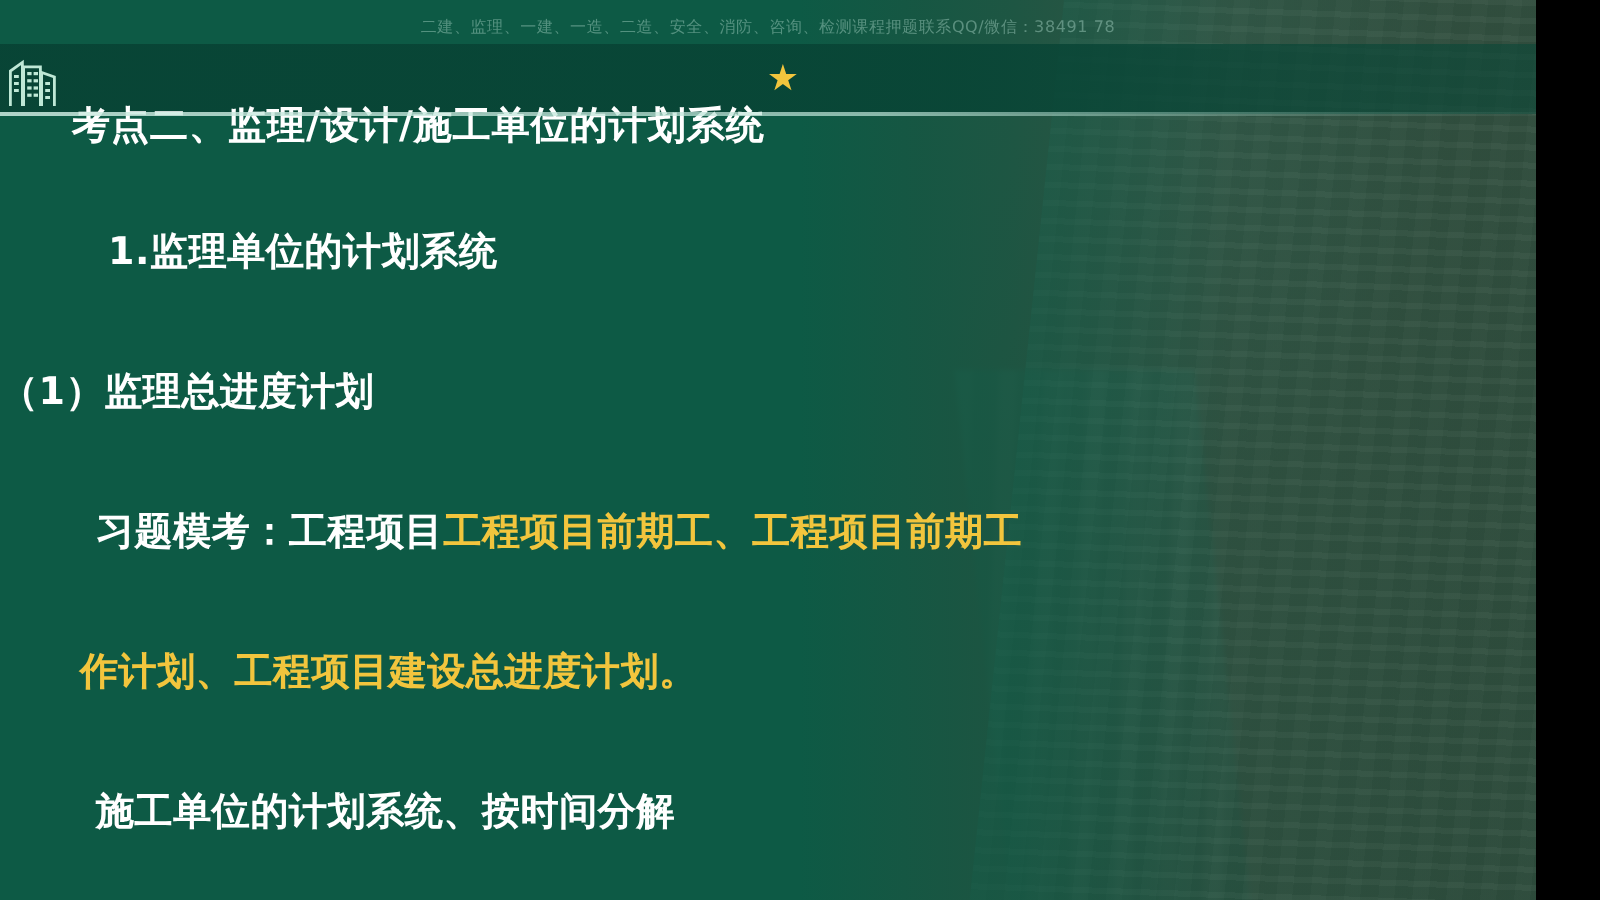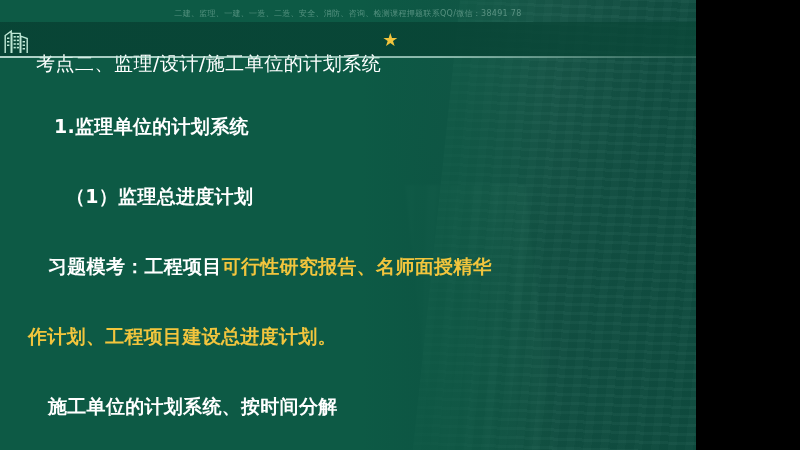--- a/index.html
+++ b/index.html
@@ -6,24 +6,24 @@
     margin: 0;
     padding: 0;
     background: #000;
   }
   body {
     font-family: "DejaVu Sans", "Liberation Sans", sans-serif;
   }
 
   #slide {
     position: relative;
-    width: 696px;
+    width: 768px;
     height: 450px;
     overflow: hidden;
-    background: #0f172a;
+    background: #b91c1c;
   }
 
   
   .bg-photo {
     position: absolute;
     inset: 0;
     z-index: 0;
     overflow: hidden;
   }
   .bg-photo .tower-a {
@@ -123,21 +123,21 @@
     width: 30px;
     height: 30px;
     margin-left: 2px;
     margin-right: 4px;
     display: flex;
     align-items: flex-end;
     justify-content: center;
   }
   .title-text {
     font-size: 19px;
-    font-weight: normal;
+    font-weight: bold;
     color: #ffffff;
     letter-spacing: 0.5px;
     line-height: 1;
     white-space: nowrap;
     margin-top: 48px;
   }
   .title-star {
     font-size: 18px;
     color: #f2c53d;
     margin-left: 1px;
@@ -167,23 +167,23 @@
     color: #ffffff;
     line-height: 31px;
     white-space: nowrap;
     letter-spacing: 0.3px;
     margin-top: 39px;
   }
   .line .hl { color: #f2c53d; }
   .line.yellow { color: #f2c53d; }
 
   .indent-1 { padding-left: 54px; }
-  .indent-2 { padding-left: 66px; }
+  .indent-2 { }
   .indent-3 { padding-left: 48px; }
-  .indent-0 { padding-left: 28px; }
+  .indent-0 { padding-left: 40px; }
 
   .gap-sm { height: 6px; }
 </style>
 </head>
 <body>
 
 <div id="slide">
 
   <div class="bg-photo">
     <div class="haze"></div>
@@ -227,21 +227,21 @@
 
   <div class="content">
     <div class="gap-sm"></div>
     <div class="line indent-1">
       <span>1.监理单位的计划系统</span>
     </div>
     <div class="line indent-2">
       <span>（1）监理总进度计划</span>
     </div>
     <div class="line indent-3">
-      <span>习题模考：工程项目</span><span class="hl">可行性研究报告、名师面授精华</span>
+      <span>习题模考：工程项目</span><span class="hl">工程项目前期工、工程项目前期工</span>
     </div>
     <div class="line yellow indent-0">
       <span>作计划、工程项目建设总进度计划。</span>
     </div>
     <div class="line indent-3">
       <span>施工单位的计划系统、按时间分解</span>
     </div>
   </div>
 
 

